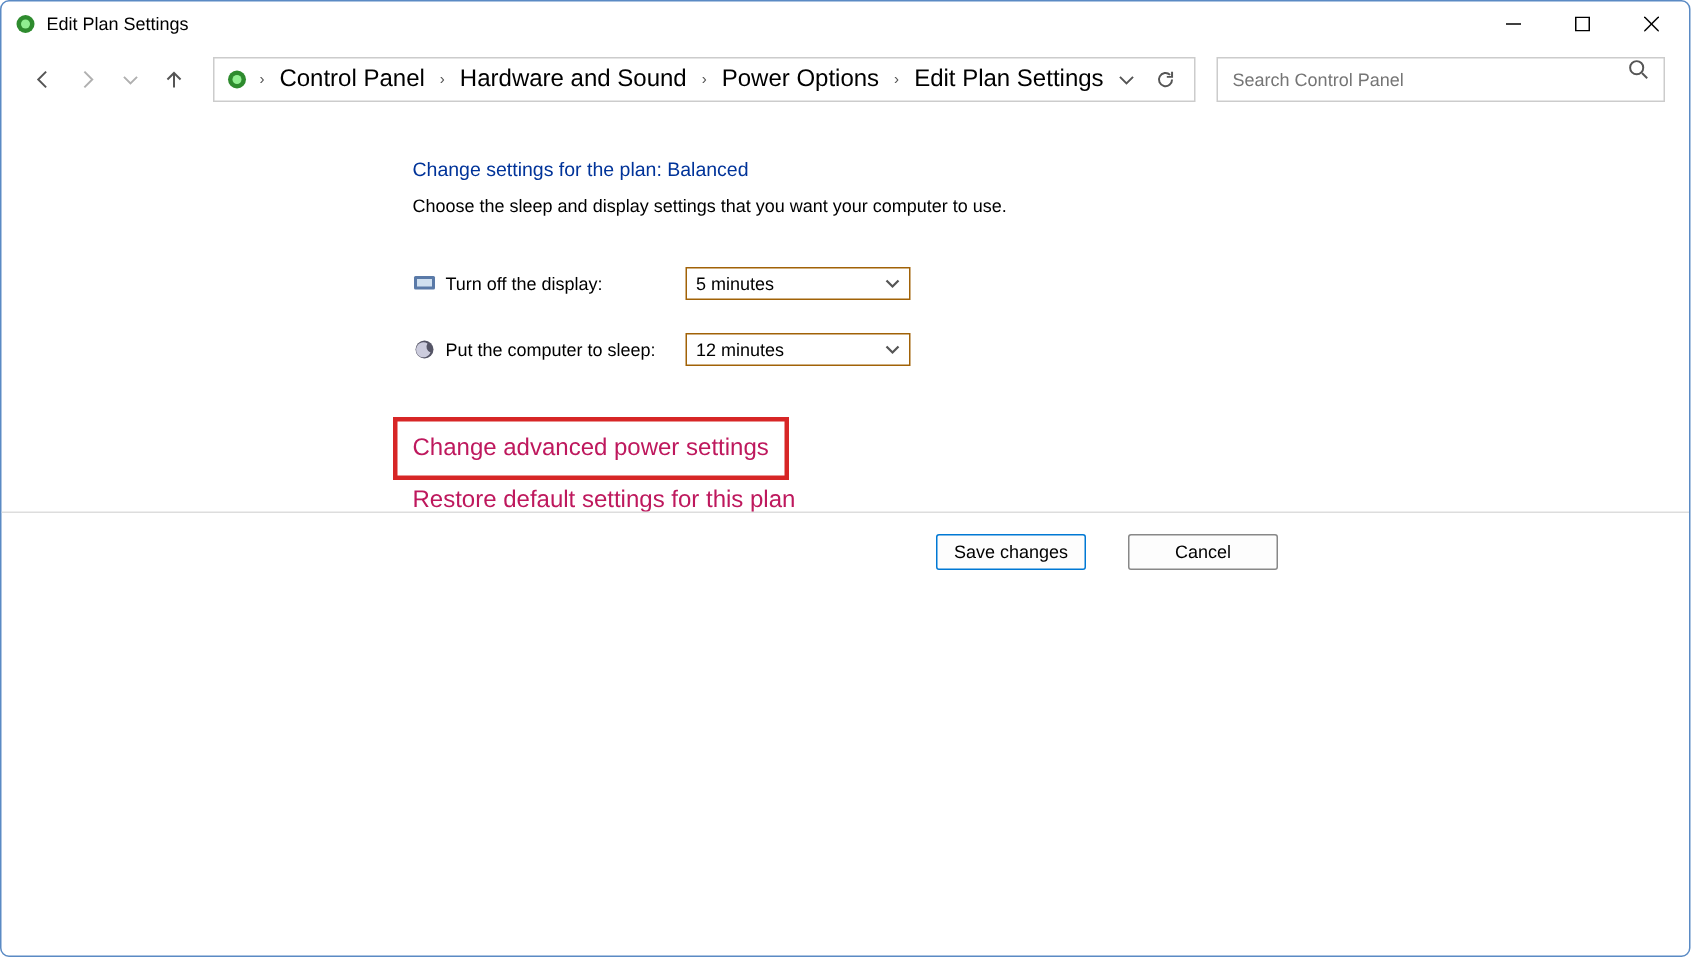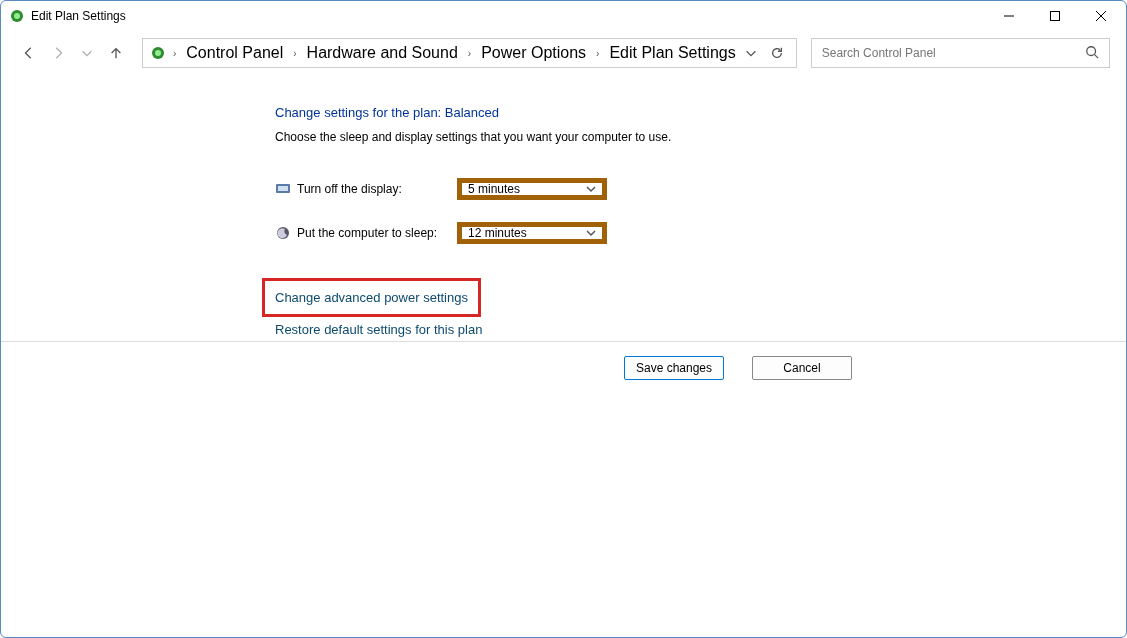--- a/index.html
+++ b/index.html
@@ -72,21 +72,21 @@
   }
   .addr-right {
     margin-left: auto; display:flex; align-items:center; gap:12px; padding-right:8px;
   }
   .addr-btn { color:#555; display:flex; }
   .addr-btn svg { width:14px; height:14px; stroke:currentColor; fill:none; stroke-width:1.5;}
   .searchbox {
     width: 336px;
     height: 30px;
     border: 1px solid #ccc;
-    display:flex; align-items:center;
+    display:flex; 
     padding: 0 10px;
     margin-left: 10px;
     margin-right: 16px;
     color:#777;
   }
   .searchbox input {
     border:none; outline:none; flex:1; font-size:12px; color:#555;
     background:transparent;
   }
   .searchbox .search-icon { color:#555; }
@@ -107,31 +107,31 @@
   .settings-grid {
     display:grid;
     grid-template-columns: 22px 160px 150px;
     row-gap: 22px;
     align-items: center;
   }
   .row-icon { width:16px; height:16px; }
   .row-label { font-size:12px; }
   .dropdown {
     height: 22px;
-    border: 5px solid #a16207;
+    border: 1px solid #a16207;
     display:flex; align-items:center; justify-content:space-between;
     padding: 0 6px;
     font-size:12px;
     background:#fff;
   }
   .dropdown svg { width:10px; height:10px; stroke:#555; fill:none; stroke-width:1.5;}
   .links-block { margin-top: 34px; }
   .link {
-    color: #0c4a6e;
-    font-size: 13px;
+    color: #be185d;
+    font-size: 16px;
     display: block;
     margin-bottom: 10px;
     text-decoration:none;
   }
   .highlight-box {
     border: 3px solid #d72626;
     display:inline-block;
     padding: 9px 10px;
     margin-left: -13px;
     margin-bottom: 5px;

